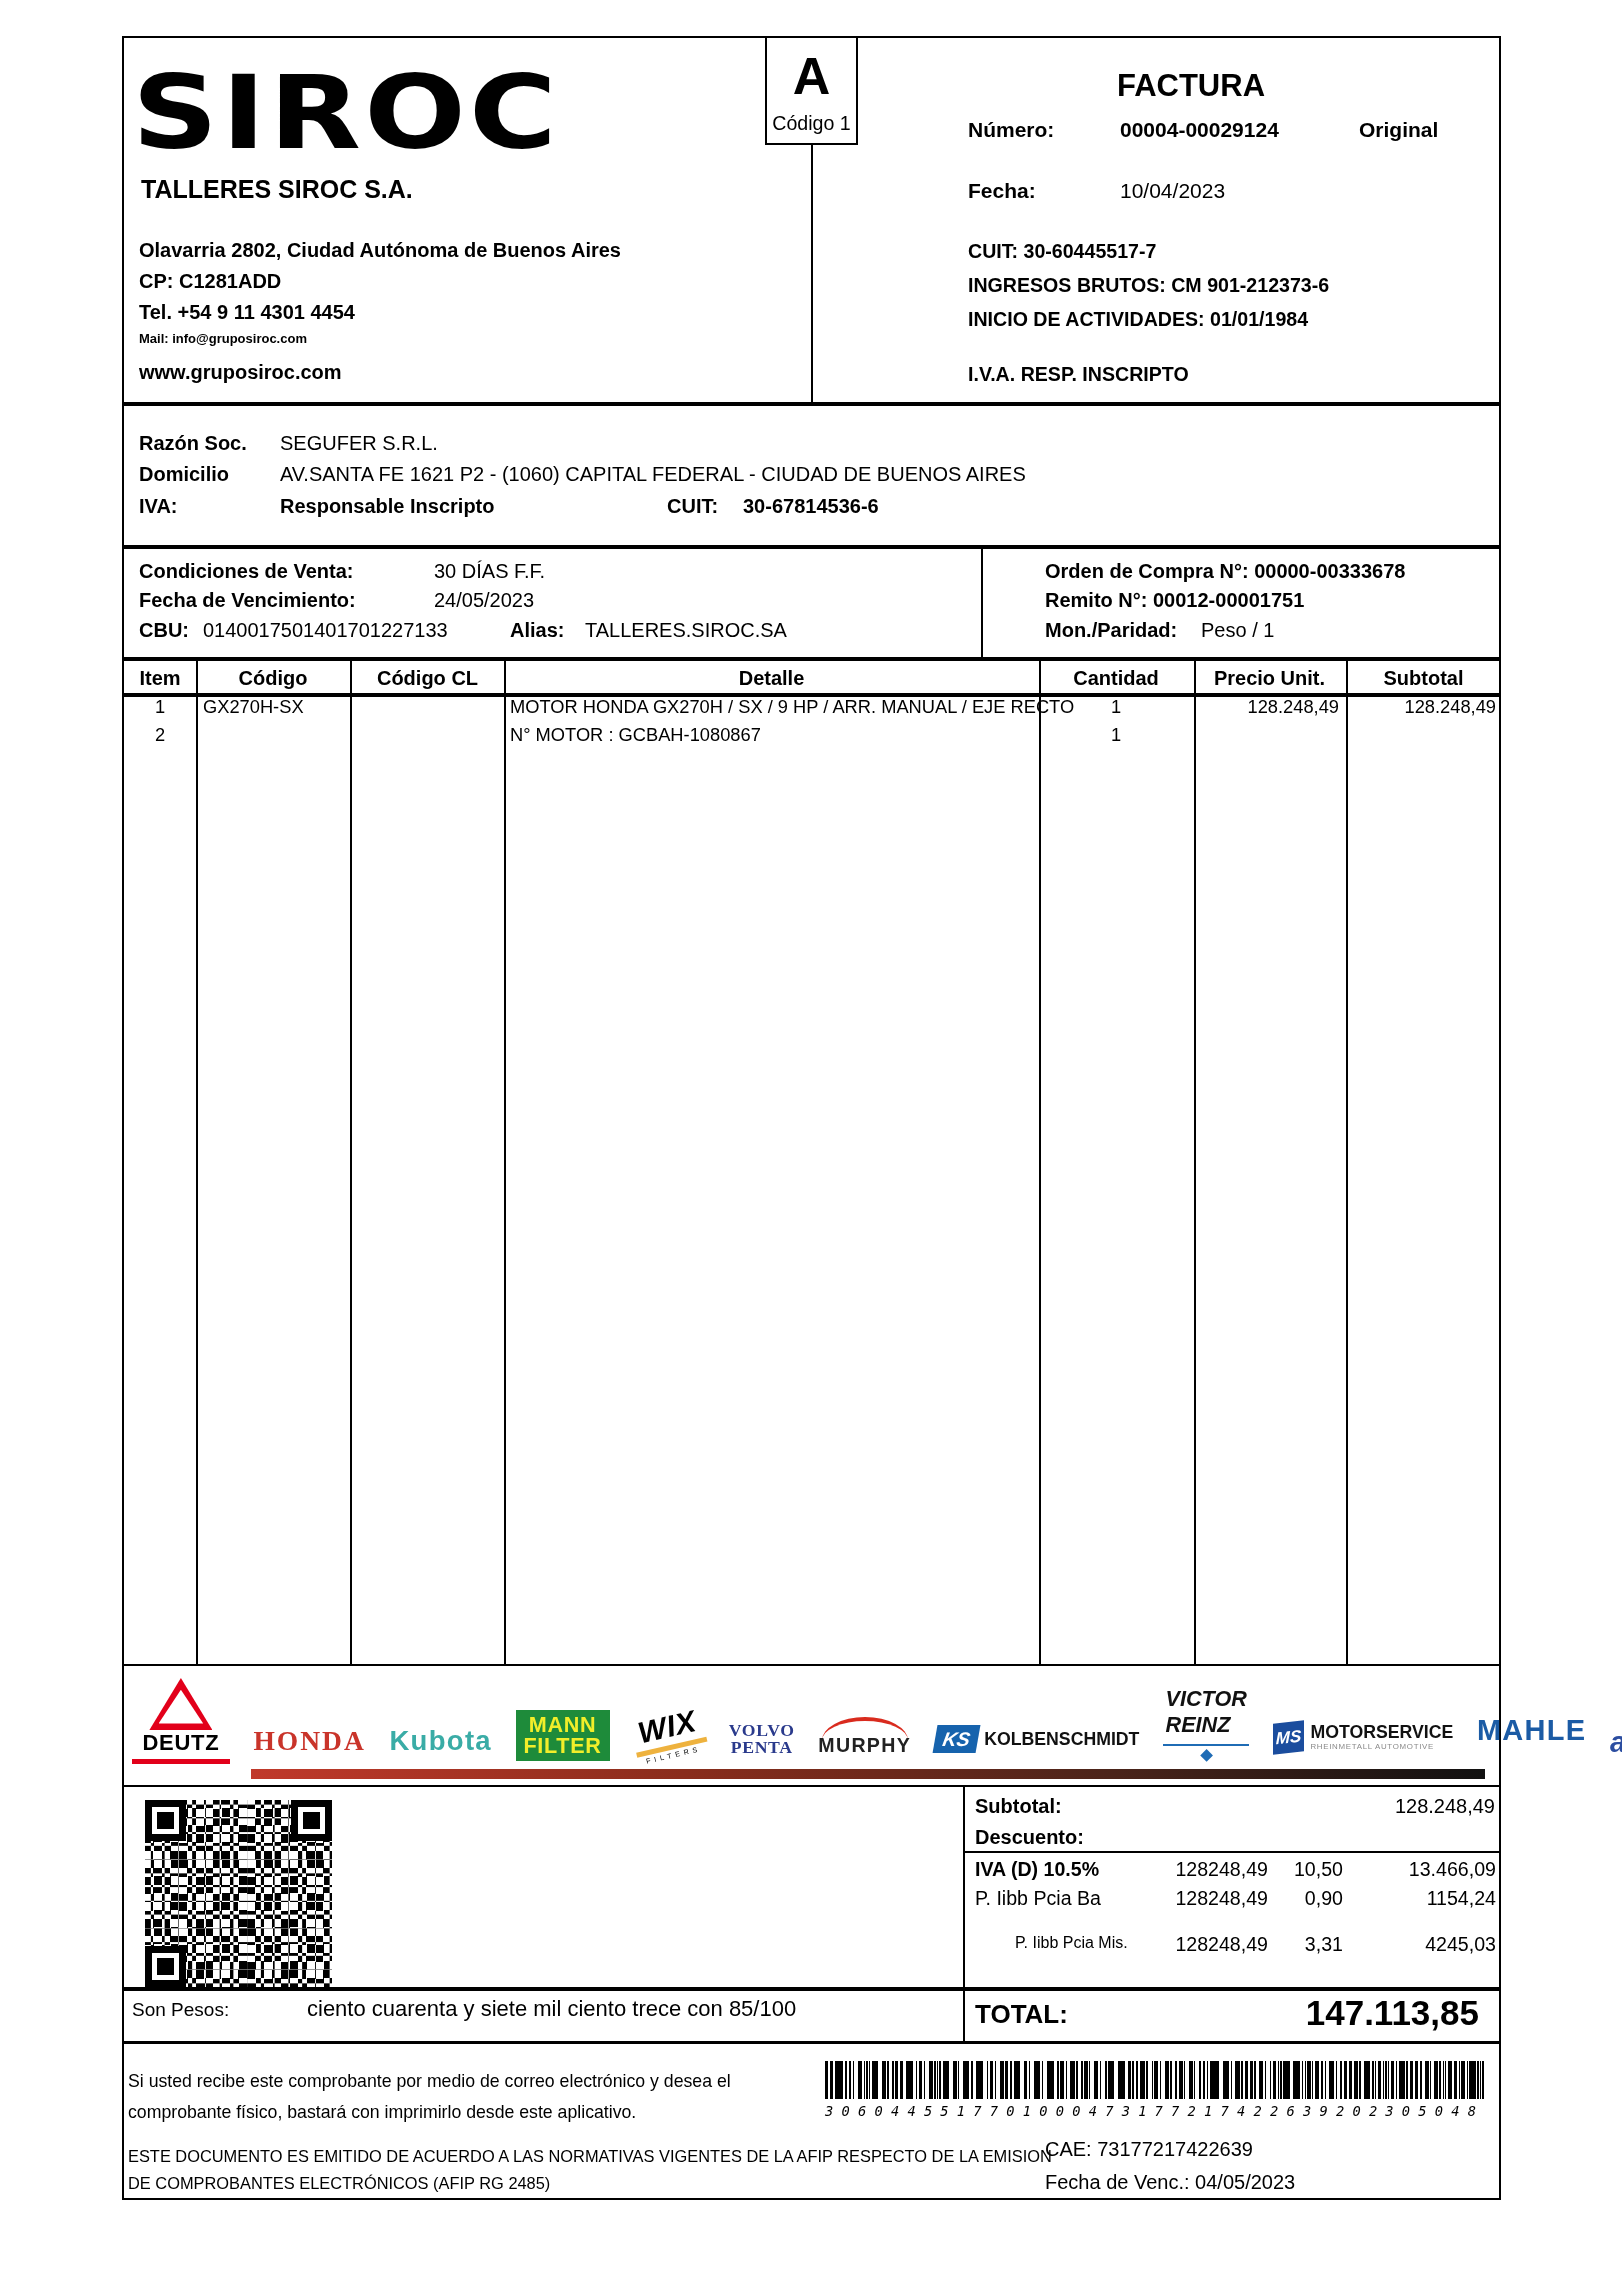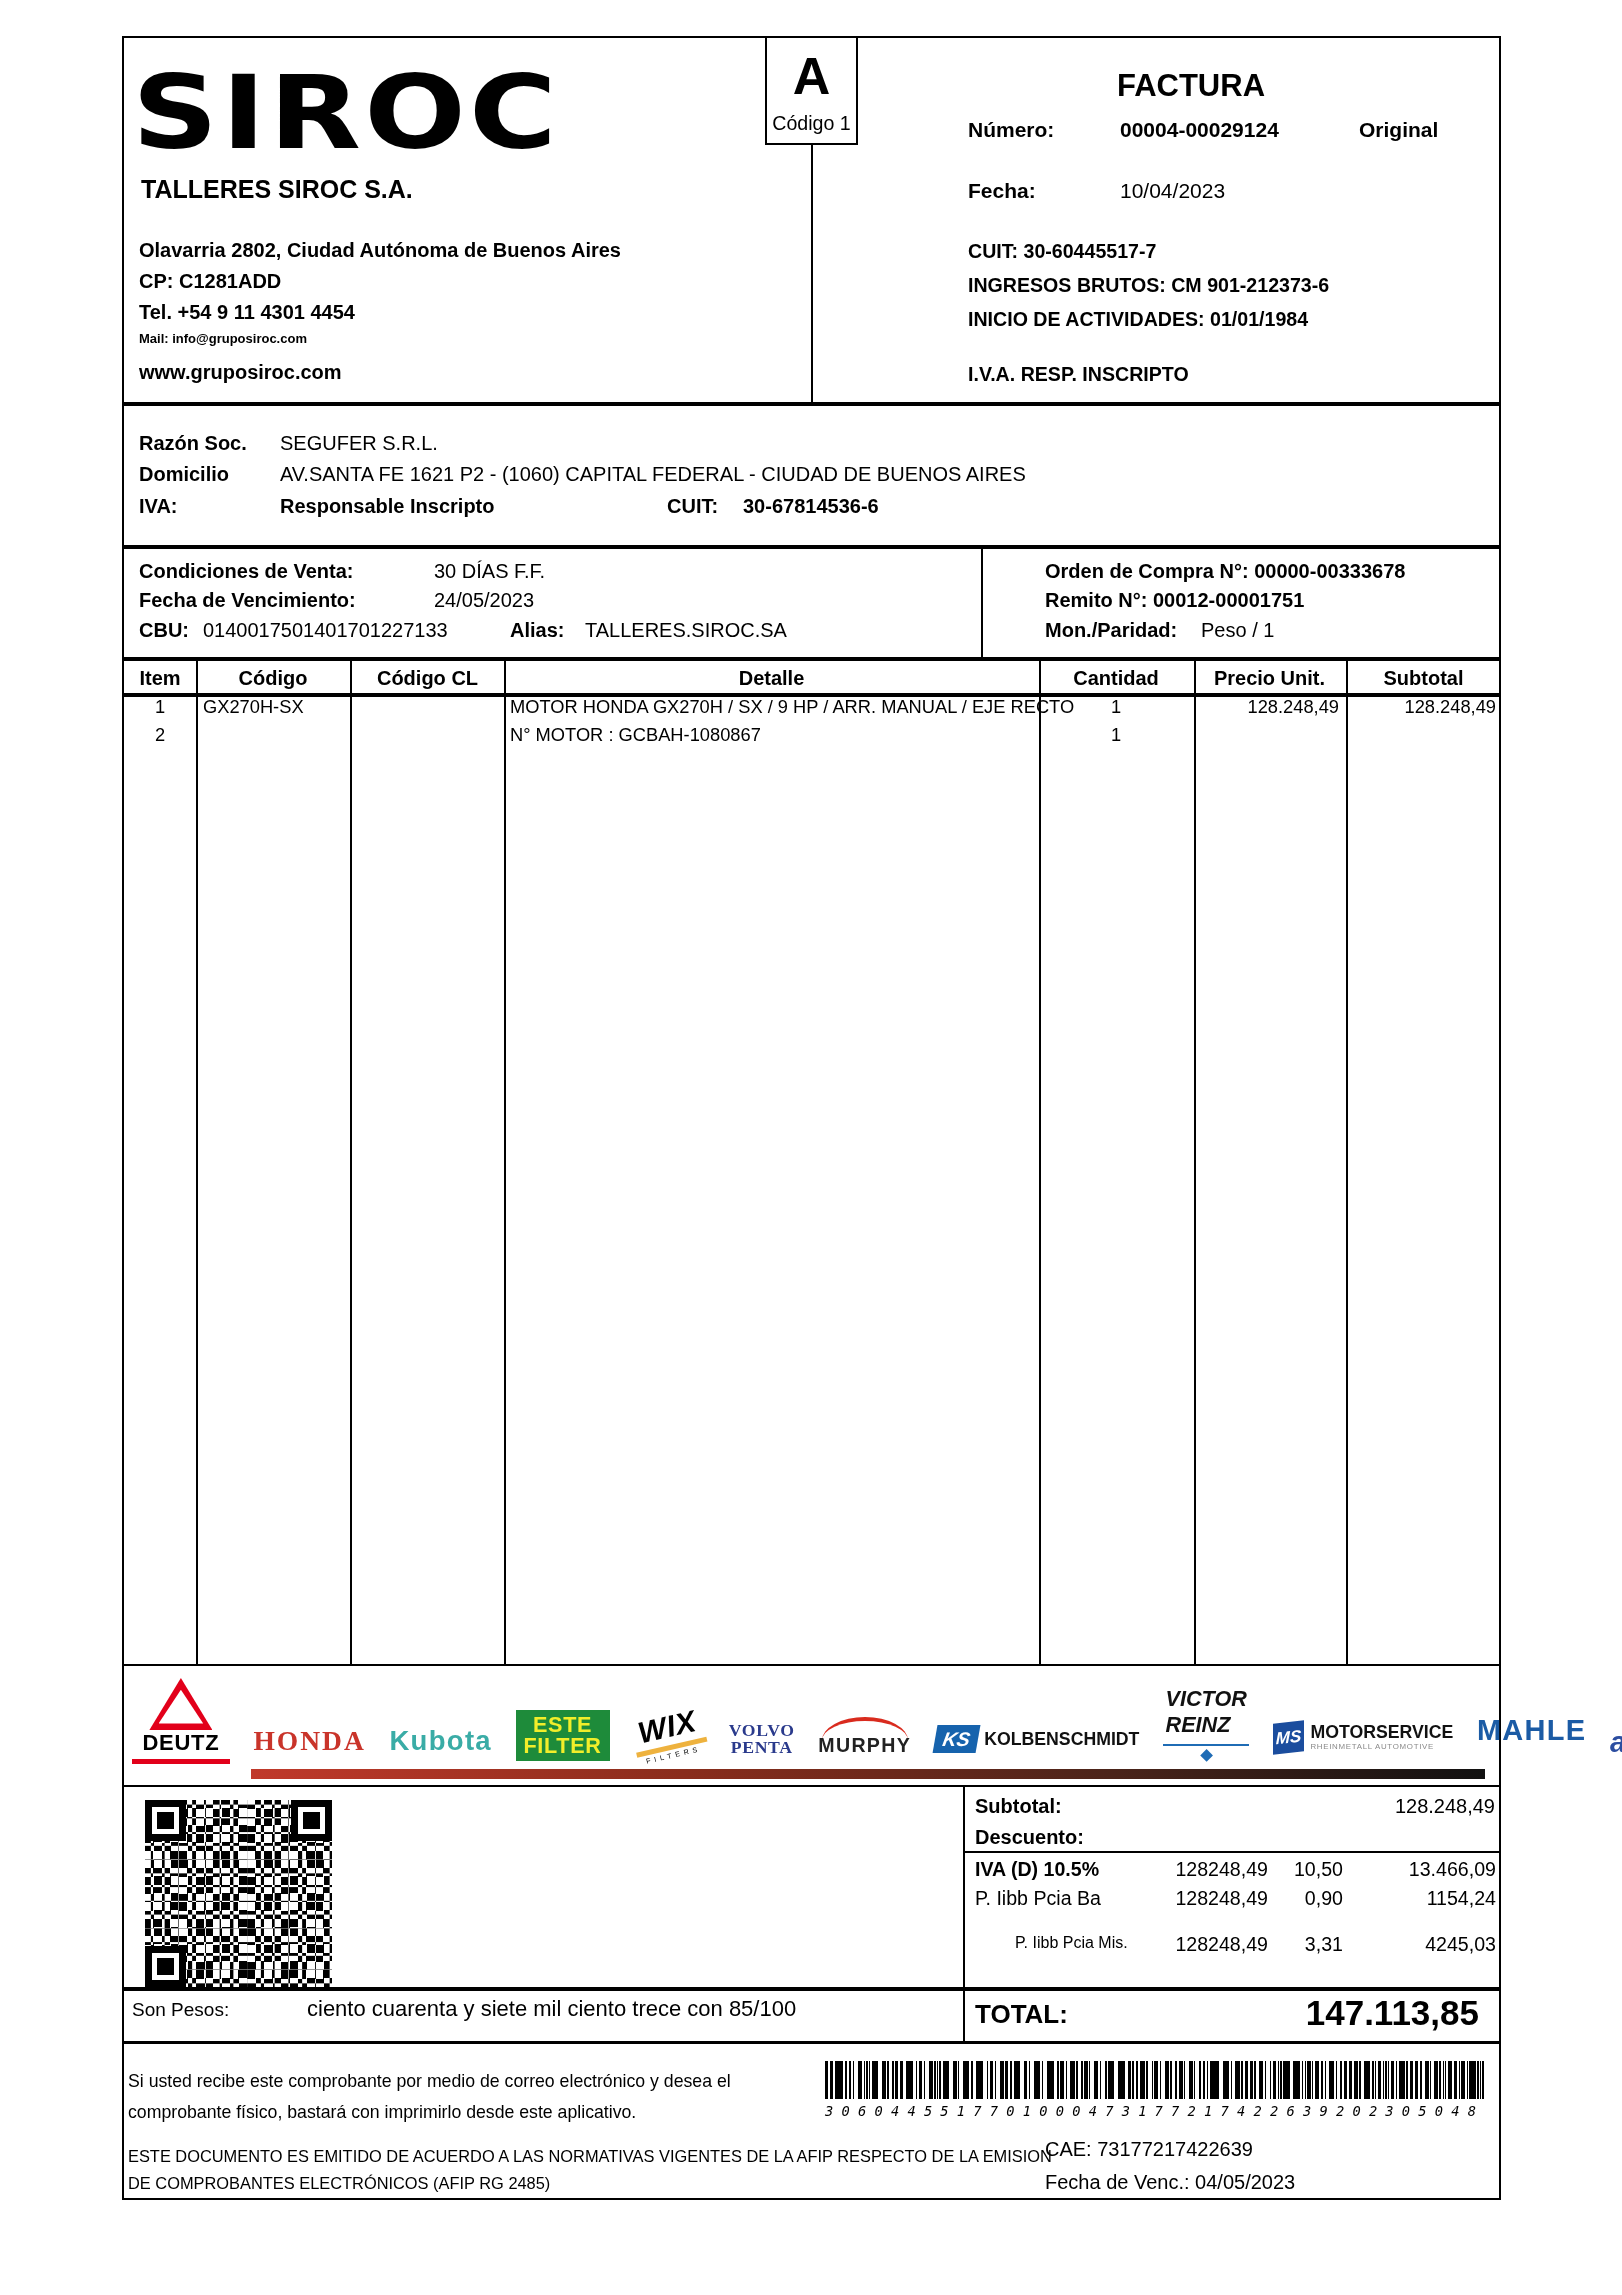--- a/index.html
+++ b/index.html
@@ -148,21 +148,21 @@
 
 <div class="brands">
   <div class="brand">
     <div class="deutz-tri"></div>
     <div class="deutz-word">DEUTZ</div>
     <div class="deutz-bar"></div>
   </div>
   <div class="brand honda">HONDA</div>
   <div class="brand kubota">Kubota</div>
   <div class="brand mann">
-    <div>ESTE</div>
+    <div>MANN</div>
     <div>FILTER</div>
   </div>
   <div class="brand wix">
     <span class="wix-w">WIX</span>
     <div class="wix-stripe" style="width:72px"></div>
     <div class="wix-sub">FILTERS</div>
   </div>
   <div class="brand volvo">
     <div>VOLVO</div>
     <div>PENTA</div>

